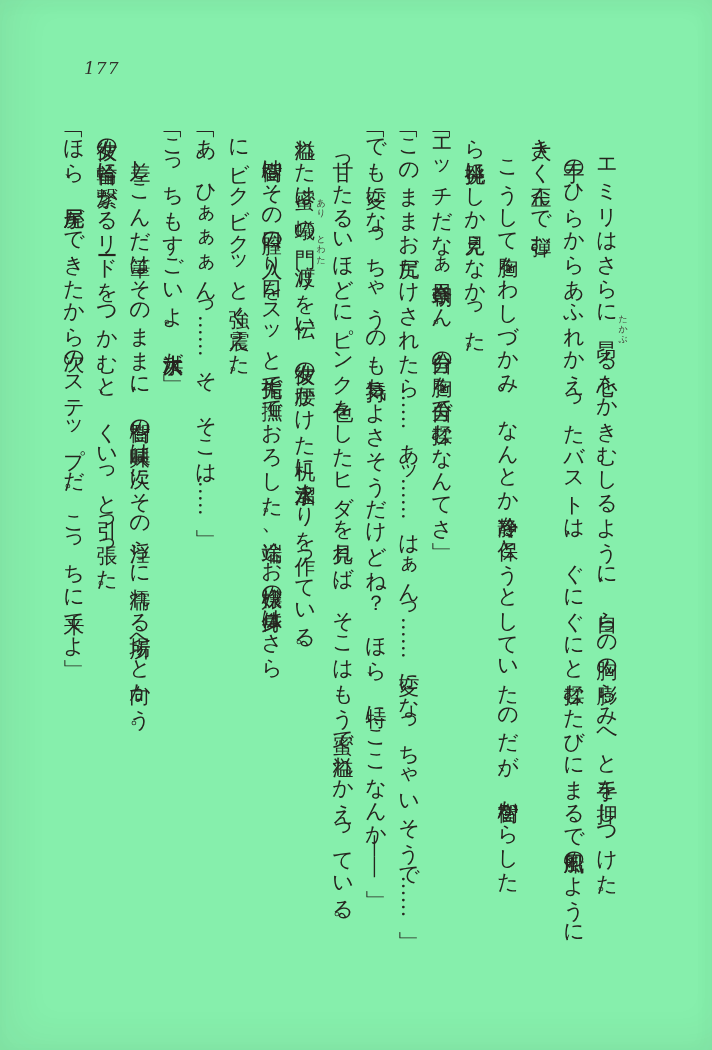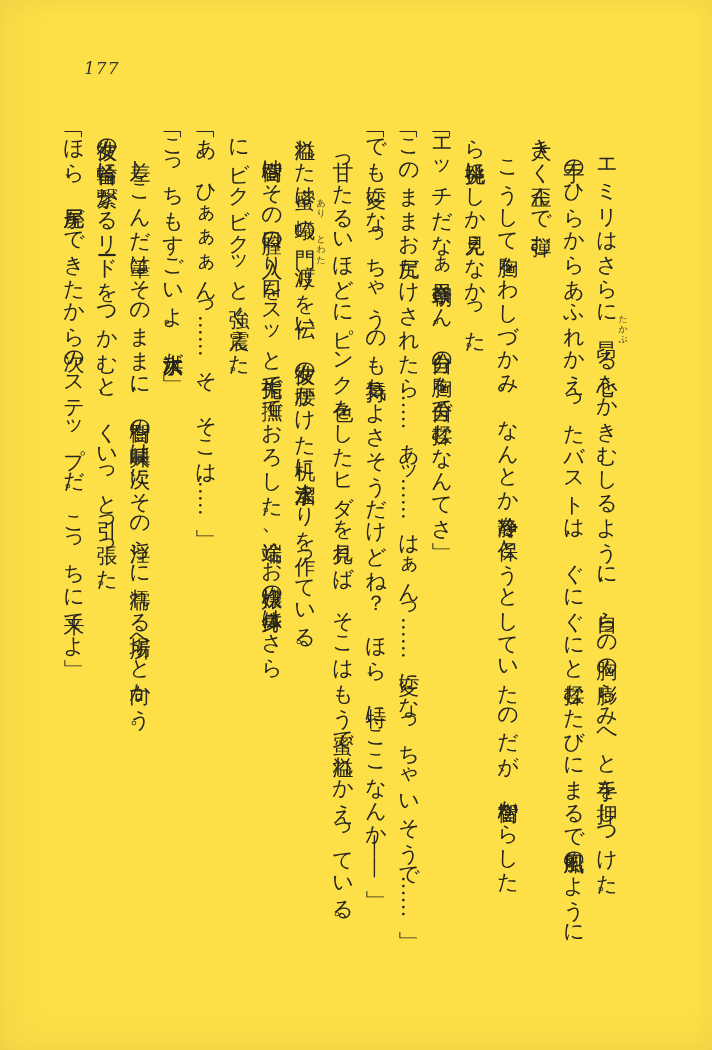--- a/index.html
+++ b/index.html
@@ -2,21 +2,21 @@
 <html lang="ja"><head>
 <meta charset="utf-8">
 <style>
   html,body{margin:0;padding:0;}
   body{
     width:712px;height:1050px;overflow:hidden;
     font-family:"DejaVu Serif","Liberation Serif",serif;
   }
   .page{
     position:relative;width:712px;height:1050px;
-    background:#fde047;
+    background:#86efac;
     box-shadow:inset 14px -10px 38px rgba(60,58,50,0.06), inset -4px 4px 18px rgba(60,58,50,0.03);
   }
   .page-number{
     position:absolute;top:58px;left:84px;
     font-size:17px;font-style:italic;color:#33312c;
     letter-spacing:1px;
   }
   .text-body{
     position:absolute;top:124px;right:84px;
     width:561px;height:822px;

